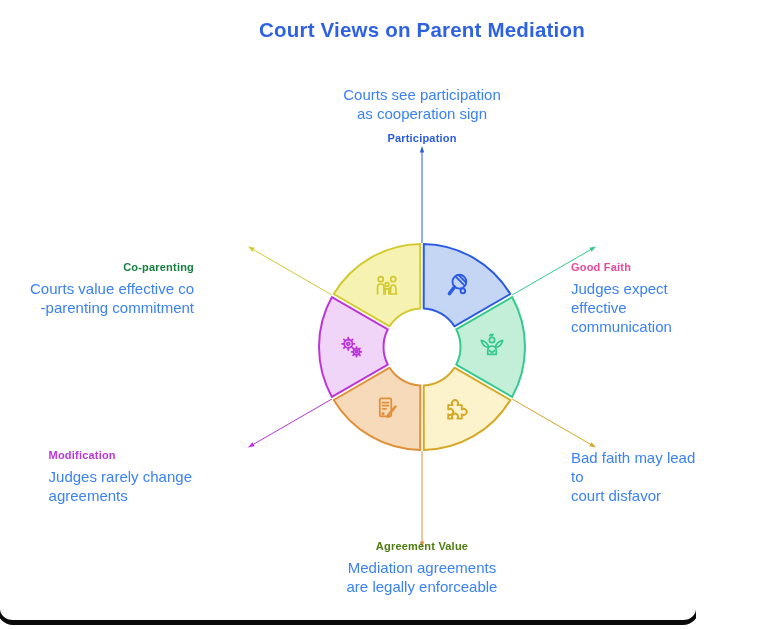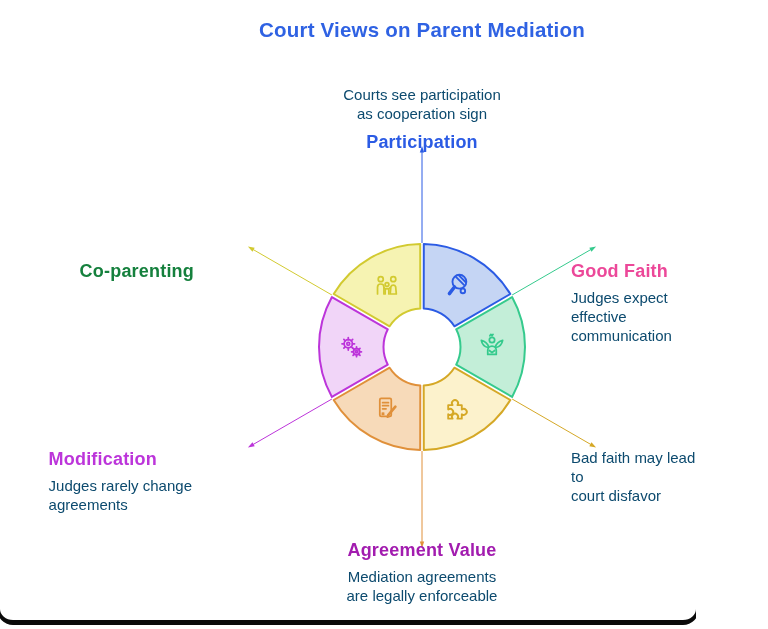--- a/index.html
+++ b/index.html
@@ -13,22 +13,22 @@
     pointer-events:none;
   }
   .title{
     position:absolute;left:422px;top:18px;transform:translateX(-50%);
     margin:0;font-size:20.5px;font-weight:700;white-space:nowrap;letter-spacing:.2px;
   }
   #diagram{position:absolute;left:0;top:0;}
   .icon{position:absolute;width:32px;height:32px;}
   .icon svg{width:32px;height:32px;display:block;}
   .label-block{position:absolute;}
-  .seg-title{margin:0;font-size:18px;font-weight:700;white-space:pre;letter-spacing:.2px;}
-  .desc{margin:0;font-size:15px;color:#0c4a6e;line-height:1.26;white-space:pre-line;}
+  .seg-title{margin:0;font-size:11px;font-weight:700;white-space:pre;letter-spacing:.2px;}
+  .desc{margin:0;font-size:15px;color:#3b82f6;line-height:1.26;white-space:pre-line;}
   .label-block .seg-title + .desc{margin-top:7px;}
   .label-block .desc + .seg-title{margin-top:8px;}
   .b-participation{left:422px;top:86px;transform:translateX(-50%);text-align:center;}
   .b-good-faith{left:571px;top:261px;text-align:left;}
   .b-non-cooperation{left:571px;top:449px;text-align:left;}
   .b-agreement-value{left:422px;top:540px;transform:translateX(-50%);text-align:center;}
   .b-modification{right:504px;top:449px;text-align:left;}
   .b-co-parenting{right:502px;top:261px;text-align:right;}
   .i-participation{left:441px;top:270px;}
   .i-good-faith{left:476px;top:331px;}
@@ -131,27 +131,29 @@
     <p class="desc">Judges expect effective
 communication</p>
   </div>
 
   <div class="label-block b-non-cooperation">
     <p class="desc">Bad faith may lead to
 court disfavor</p>
   </div>
 
   <div class="label-block b-agreement-value">
-    <h3 class="seg-title" style="color: #a21caf;">Agreement Value</h3>
+    <h3 class="seg-title" style="color: #4d7c0f;">Agreement Value</h3>
     <p class="desc">Mediation agreements
 are legally enforceable</p>
   </div>
 
   <div class="label-block b-modification">
     <h3 class="seg-title" style="color: rgb(188, 53, 218);">Modification</h3>
     <p class="desc">Judges rarely change
 agreements</p>
   </div>
 
   <div class="label-block b-co-parenting">
     <h3 class="seg-title" style="color: #15803d;">Co-parenting</h3>
+    <p class="desc">Courts value effective co
+-parenting commitment</p>
   </div>
 </div>
 
 </body></html>

